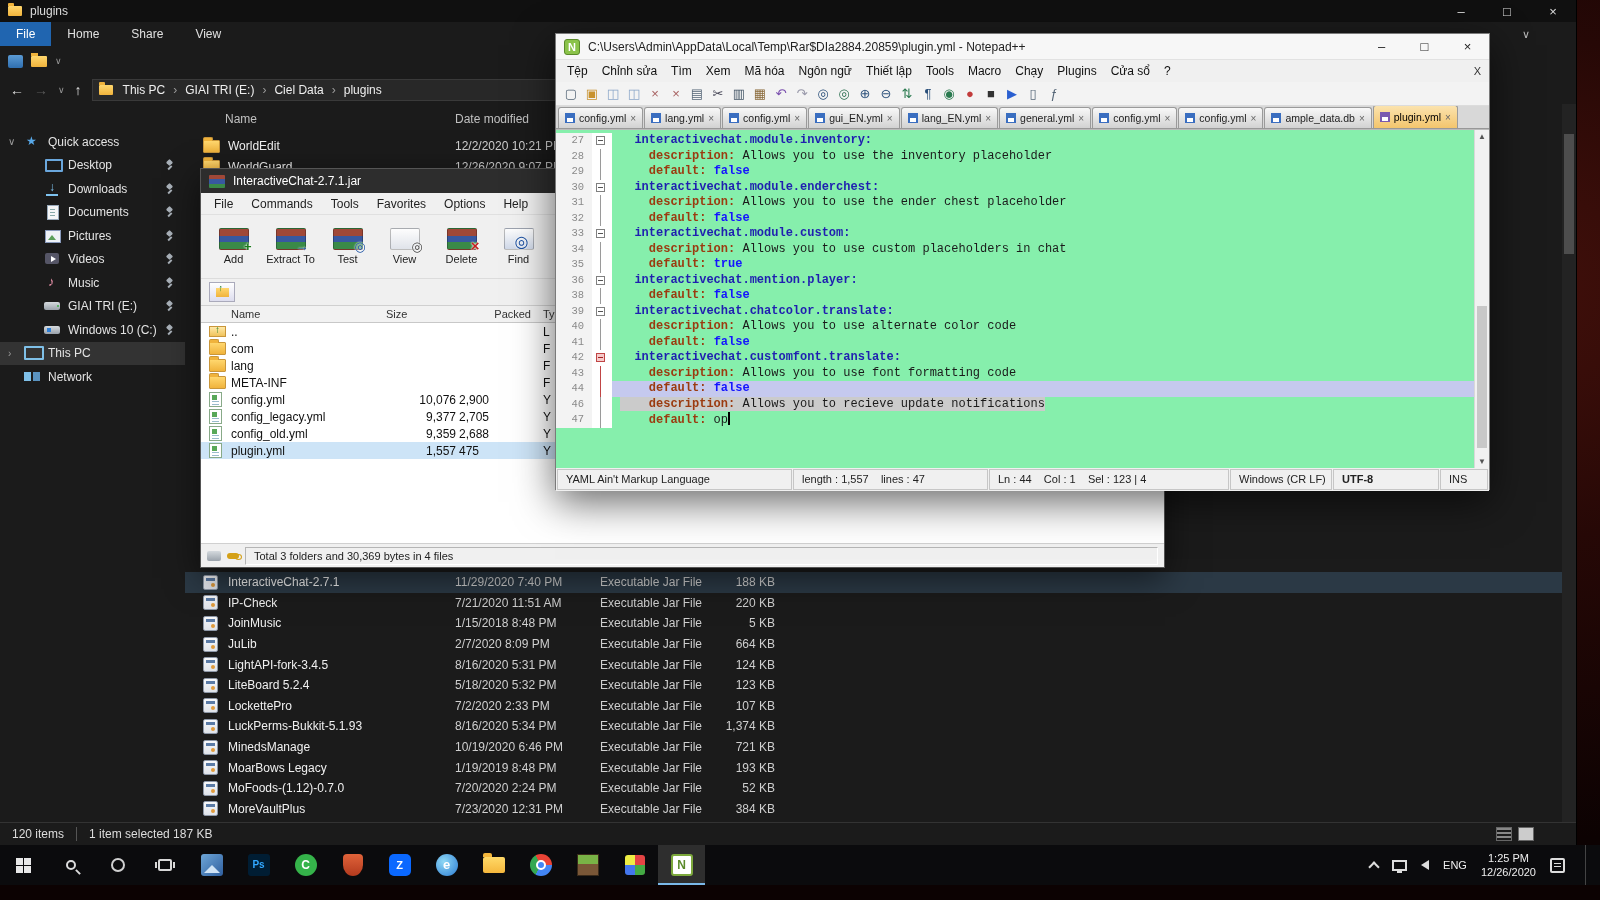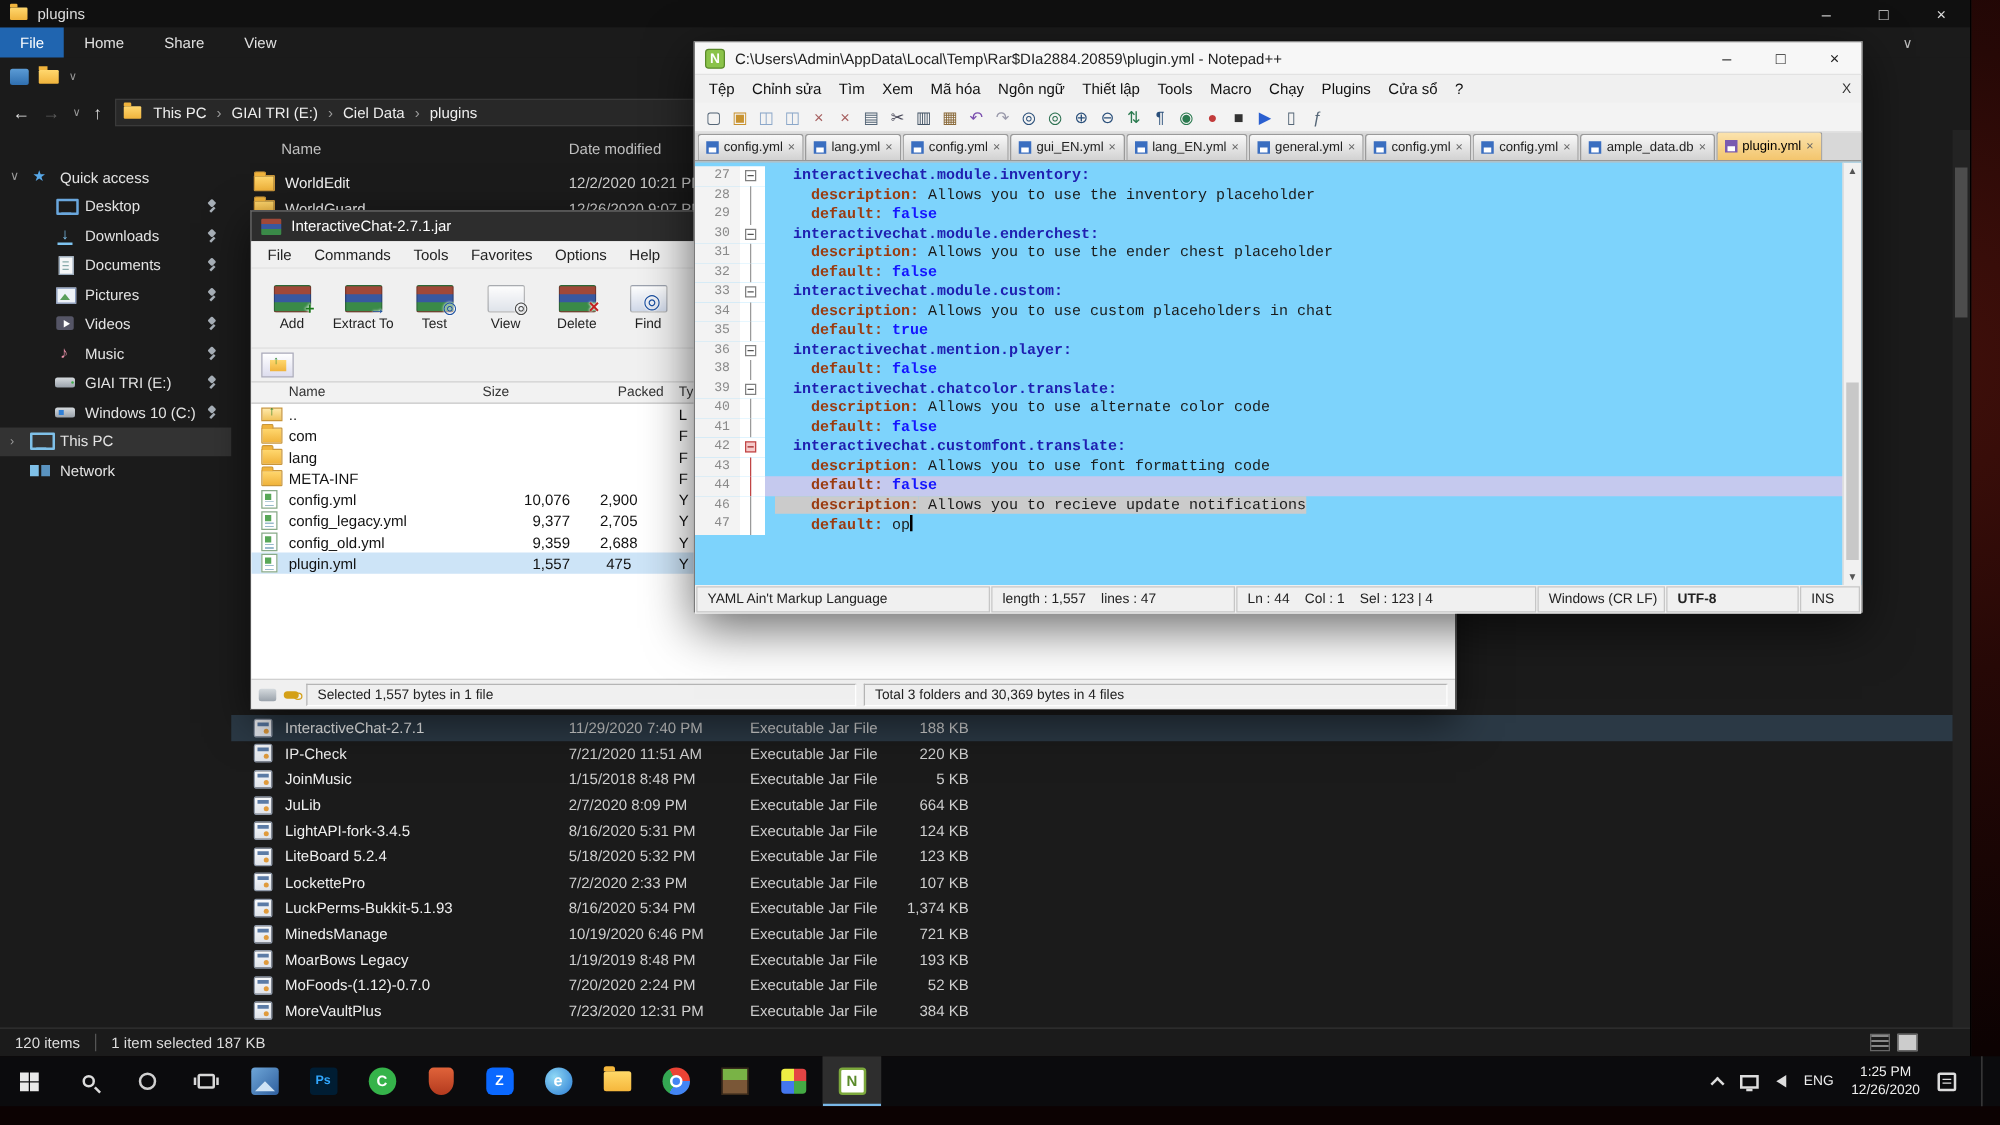--- a/index.html
+++ b/index.html
@@ -118,21 +118,21 @@
   .wh-name { position:absolute; left:30px; top:2px; }
   .wh-size { position:absolute; left:185px; width:70px; text-align:left; top:2px; }
   .wh-packed { position:absolute; left:258px; width:72px; text-align:right; top:2px; }
   .wh-type { position:absolute; left:342px; top:2px; }
   .wr-list { height:221px; background:#fff; overflow:hidden; }
   .wr-row { height:17px; display:flex; align-items:center; position:relative; font-size:12px; color:#111; }
   .wr-row.selected { background:#cde4f7; }
   .wr-row .row-icon { position:absolute; left:8px; }
   .wn { position:absolute; left:30px; white-space:nowrap; }
   .ws { position:absolute; left:185px; width:70px; text-align:right; }
-  .wp { position:absolute; left:258px; width:72px; text-align:center; }
+  .wp { position:absolute; left:258px; width:72px; text-align:left; }
   .wt { position:absolute; left:342px; }
   .up-dir-icon { width:17px; height:11px; background:linear-gradient(#ffe9a8,#f0c35c); border:1px solid #c9963a; position:relative; }
   .up-dir-icon::after { content:"↑"; position:absolute; left:5px; top:-3px; color:#1a7a1a; font-size:10px; font-weight:bold; }
   .yml-file-icon { width:13px; height:15px; background:#fff; border:1px solid #88aa88; position:relative; }
   .yml-file-icon::before { content:""; position:absolute; left:2px; right:2px; top:8px; height:5px; background:repeating-linear-gradient(#99bbcc 0 1px, transparent 1px 3px); }
   .yml-file-icon::after { content:""; position:absolute; left:2px; top:2px; width:5px; height:5px; background:#58a858; }
   .wr-status { position:absolute; bottom:0; left:0; width:100%; height:24px; background:#f0f0f0; border-top:1px solid #d0d0d0; display:flex; align-items:center; padding:0 6px; gap:6px; }
   .st-ic1 { width:14px; height:10px; background:linear-gradient(#d5dade,#9aa2ab); border-radius:2px; flex:none; }
   .st-ic2 { width:12px; height:6px; background:#d4a017; border-radius:3px; position:relative; flex:none; }
   .st-ic2::after { content:""; position:absolute; right:-3px; top:1px; width:5px; height:4px; border:1.5px solid #d4a017; border-radius:50%; }
@@ -151,21 +151,21 @@
   .npp-menu .menu-x { position:absolute; right:8px; font-size:11px; color:#333; }
   .npp-toolbar { height:24px; display:flex; align-items:center; gap:3px; padding:0 6px; background:#f3f3f3; border-bottom:1px solid #dcdcdc; }
   .ti { width:18px; height:18px; display:flex; align-items:center; justify-content:center; font-size:13px; }
   .npp-tabbar { height:23px; background:#d8d8d8; display:flex; align-items:flex-end; padding-left:2px; border-bottom:1px solid #989898; overflow:hidden; }
   .tab { height:21px; display:flex; align-items:center; gap:4px; padding:0 6px; background:linear-gradient(#f8f8f8,#d2d2d2); border:1px solid #9a9a9a; border-bottom:none; border-radius:3px 3px 0 0; margin-right:1px; font-size:10.5px; color:#222; white-space:nowrap; }
   .tab.active { background:linear-gradient(#fbe3ae,#f3c56d); height:23px; color:#000; }
   .tab-ic { width:10px; height:10px; background:#3a6ec0; position:relative; flex:none; }
   .tab-ic::after { content:""; position:absolute; left:2px; bottom:1px; width:6px; height:4px; background:#fff; }
   .tab.active .tab-ic { background:#7a5ab0; }
   .tab-x { color:#666; font-size:10px; }
-  .npp-editor { position:relative; height:339px; background:#7dd3fc; border-top:1px solid #bbb; display:flex; flex-direction:column; padding-top:3px; overflow:hidden; }
+  .npp-editor { position:relative; height:339px; background:#86efac; border-top:1px solid #bbb; display:flex; flex-direction:column; padding-top:3px; overflow:hidden; }
   .cl { display:flex; height:15.5px; line-height:15.5px; font-family:"Liberation Mono","DejaVu Sans Mono",monospace; font-size:12px; }
   .ln { width:36px; flex:none; background:#f3f3f3; color:#8a8a8a; text-align:right; padding-right:8px; font-size:10.5px; }
   .fm { width:20px; flex:none; background:#fff; position:relative; }
   .fm i { font-style:normal; }
   .fm i.box, .fm i.boxr { position:absolute; left:4px; top:3px; width:9px; height:9px; border:1px solid #808080; background:#fff; }
   .fm i.box::after, .fm i.boxr::after { content:""; position:absolute; left:1px; right:1px; top:3px; height:1px; background:#555; }
   .fm i.boxr { border-color:#c04545; background:#f6caca; }
   .fm i.boxr::after { background:#a02020; }
   .fm i.bar { position:absolute; left:8px; top:0; height:100%; width:1px; background:#9a9a9a; }
   .fm i.barr { position:absolute; left:8px; top:0; height:100%; width:1px; background:#c04545; }
@@ -617,21 +617,20 @@
         <span class="row-icon yml-file-icon"></span>
         <span class="wn">plugin.yml</span>
         <span class="ws">1,557</span>
         <span class="wp">475</span>
         <span class="wt">Y</span>
       </div>
     </div>
   <footer class="wr-status">
     <span class="st-ic1"></span>
     <span class="st-ic2"></span>
-    <span class="st-cell left">Selected 1,557 bytes in 1 file</span>
     <span class="st-cell right">Total 3 folders and 30,369 bytes in 4 files</span>
   </footer>
 </section>
 
 <section class="npp">
   <header class="npp-title">
     <span class="npp-ico">N</span>
     <span class="npp-title-text">C:\Users\Admin\AppData\Local\Temp\Rar$DIa2884.20859\plugin.yml - Notepad++</span>
     <div class="npp-controls">
       <span>–</span>

